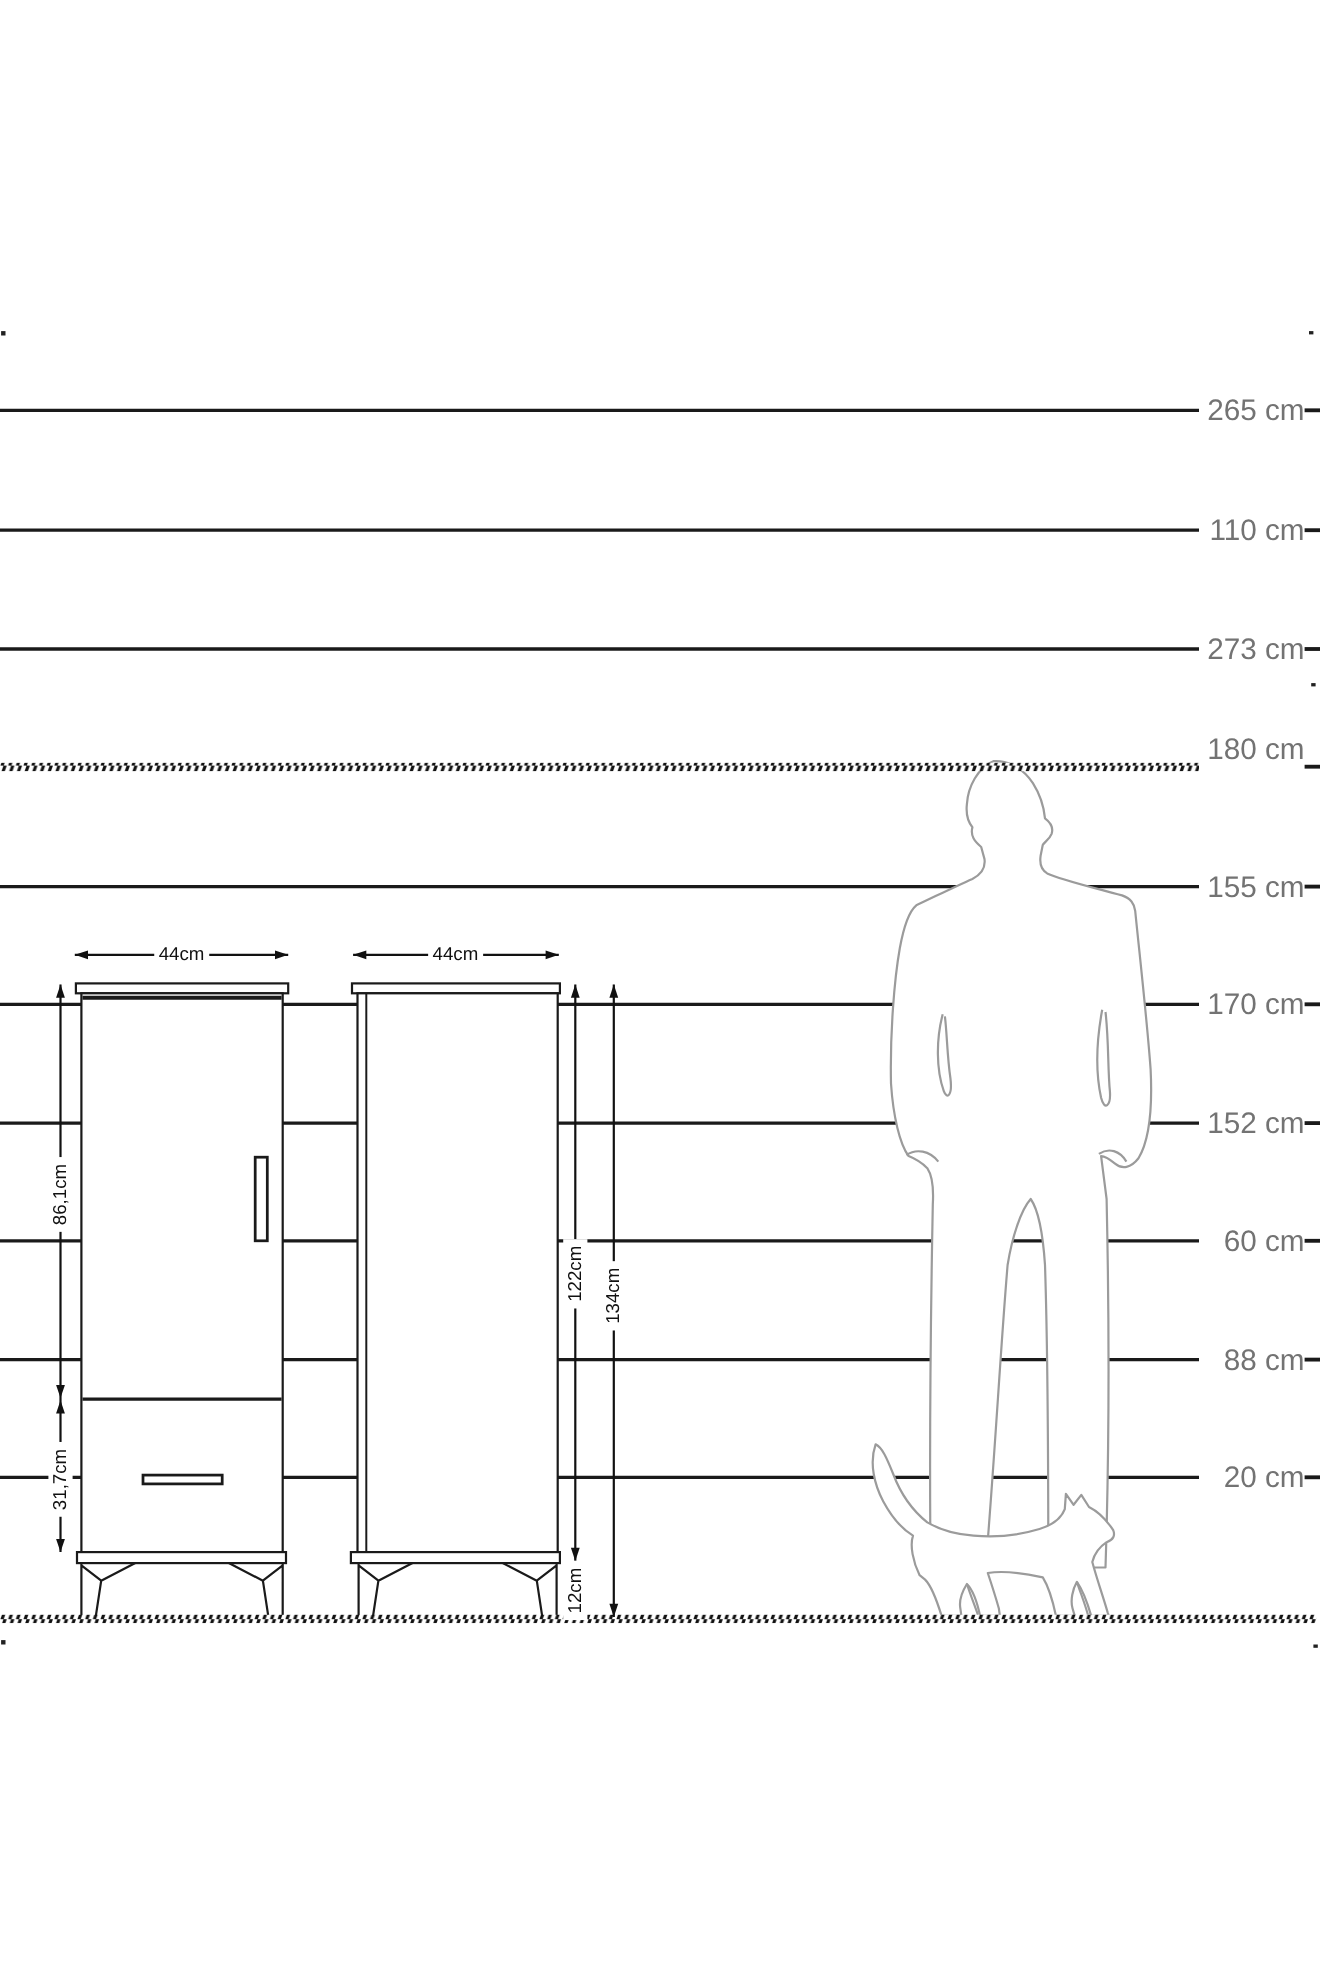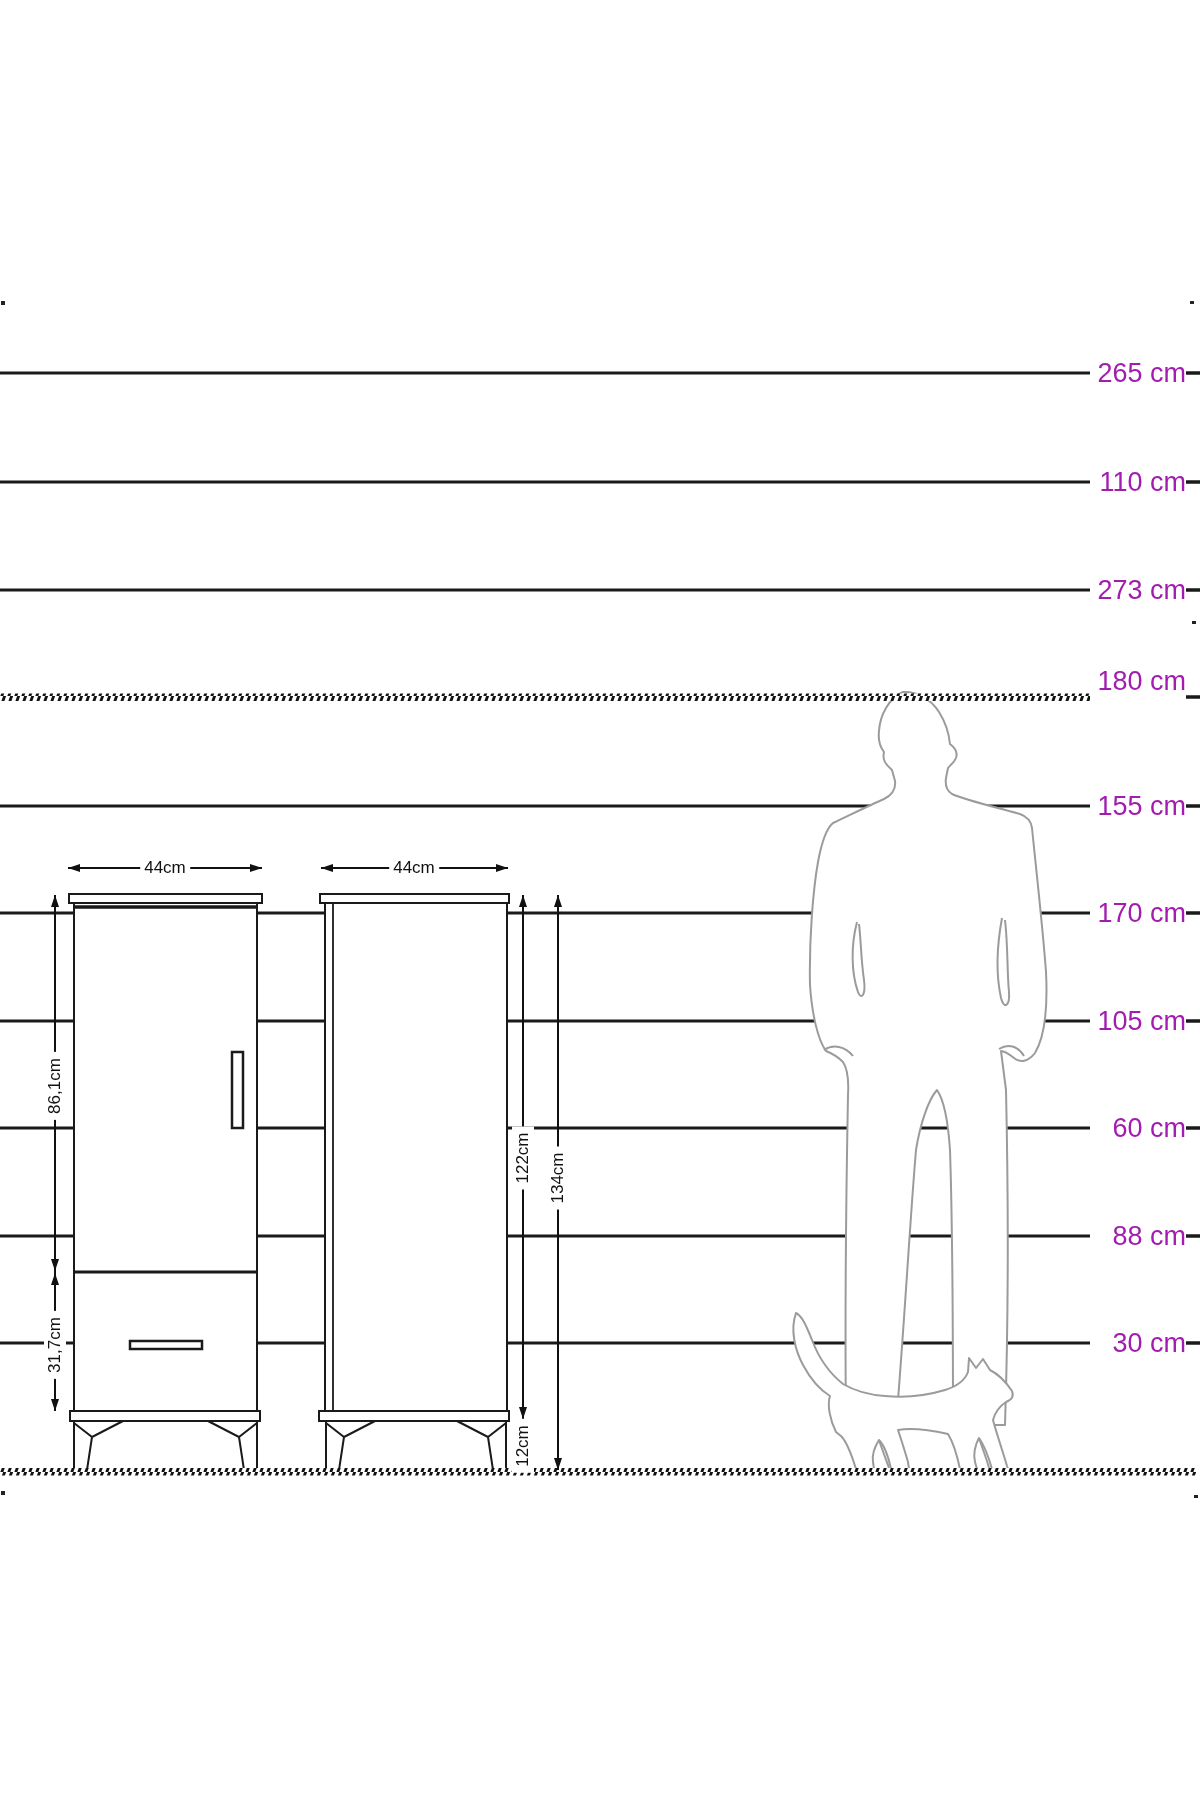--- a/index.html
+++ b/index.html
@@ -1,20 +1,20 @@
 <!DOCTYPE html>
 <html><head>
 <meta charset="utf-8">
 <style>
   html,body{margin:0;padding:0;background:#ffffff;}
   #stage{position:relative;width:1200px;height:1800px;background:#fff;overflow:hidden;
          font-family:"Liberation Sans","DejaVu Sans",sans-serif;}
   #drawing{position:absolute;left:0;top:0;}
   .scale-label{position:absolute;left:1066px;width:120px;height:38px;line-height:38px;
-               text-align:right;font-size:27px;color:#a21caf;white-space:nowrap;}
+               text-align:right;font-size:27px;color:#737373;white-space:nowrap;}
   .dim-label{position:absolute;background:#fff;font-size:17px;color:#111;
              transform:translate(-50%,-50%);padding:0 4px;white-space:nowrap;}
   .dim-label.rot{transform:translate(-50%,-50%) rotate(-90deg);padding:1px 6px;}
 </style>
 </head>
 <body>
 
 <div id="stage">
 
   <svg id="drawing" width="1200" height="1800" viewBox="0 0 1200 1800">
@@ -182,24 +182,24 @@
       <rect x="1194" y="1495" width="4" height="3"></rect>
     </g>
   </svg>
 
   <div class="scale-label" style="top:354px">265 cm</div>
   <div class="scale-label" style="top:463px">110 cm</div>
   <div class="scale-label" style="top:571px">273 cm</div>
   <div class="scale-label" style="top:662px">180 cm</div>
   <div class="scale-label" style="top:787px">155 cm</div>
   <div class="scale-label" style="top:894px">170 cm</div>
-  <div class="scale-label" style="top:1002px">105 cm</div>
+  <div class="scale-label" style="top:1002px">152 cm</div>
   <div class="scale-label" style="top:1109px">60 cm</div>
   <div class="scale-label" style="top:1217px">88 cm</div>
-  <div class="scale-label" style="top:1324px">30 cm</div>
+  <div class="scale-label" style="top:1324px">20 cm</div>
 
   <div class="dim-label" style="left:165px;top:868px">44cm</div>
   <div class="dim-label" style="left:414px;top:868px">44cm</div>
   <div class="dim-label rot" style="left:55px;top:1086px">86,1cm</div>
   <div class="dim-label rot" style="left:55px;top:1345px">31,7cm</div>
   <div class="dim-label rot" style="left:523px;top:1158px">122cm</div>
   <div class="dim-label rot" style="left:558px;top:1178px">134cm</div>
   <div class="dim-label rot" style="left:523px;top:1446px">12cm</div>
 
 </div>

